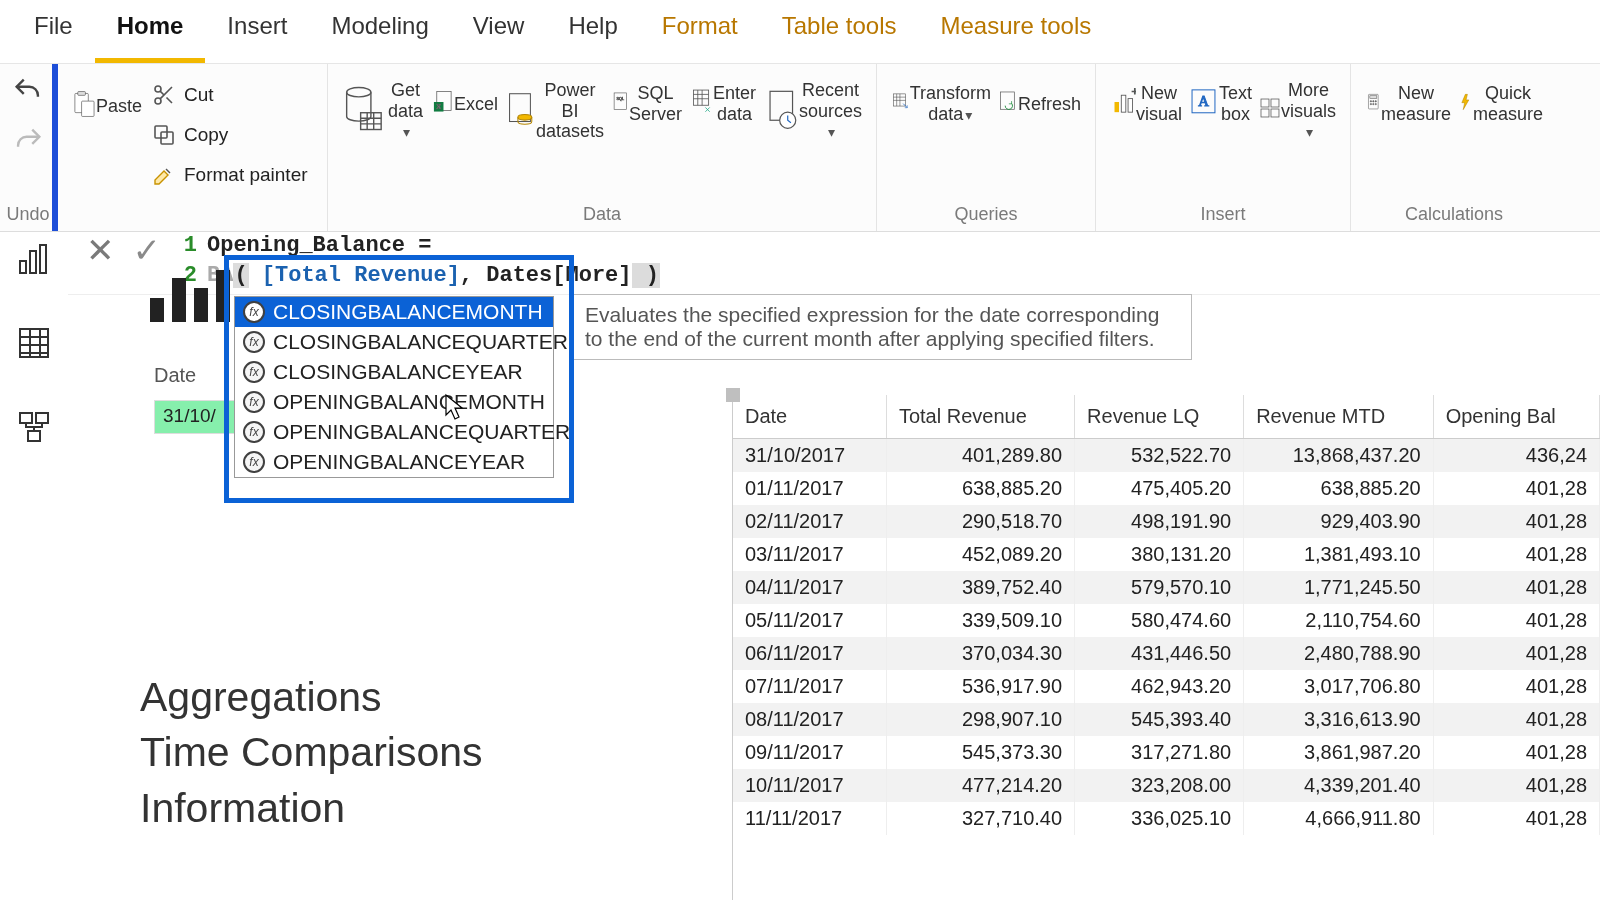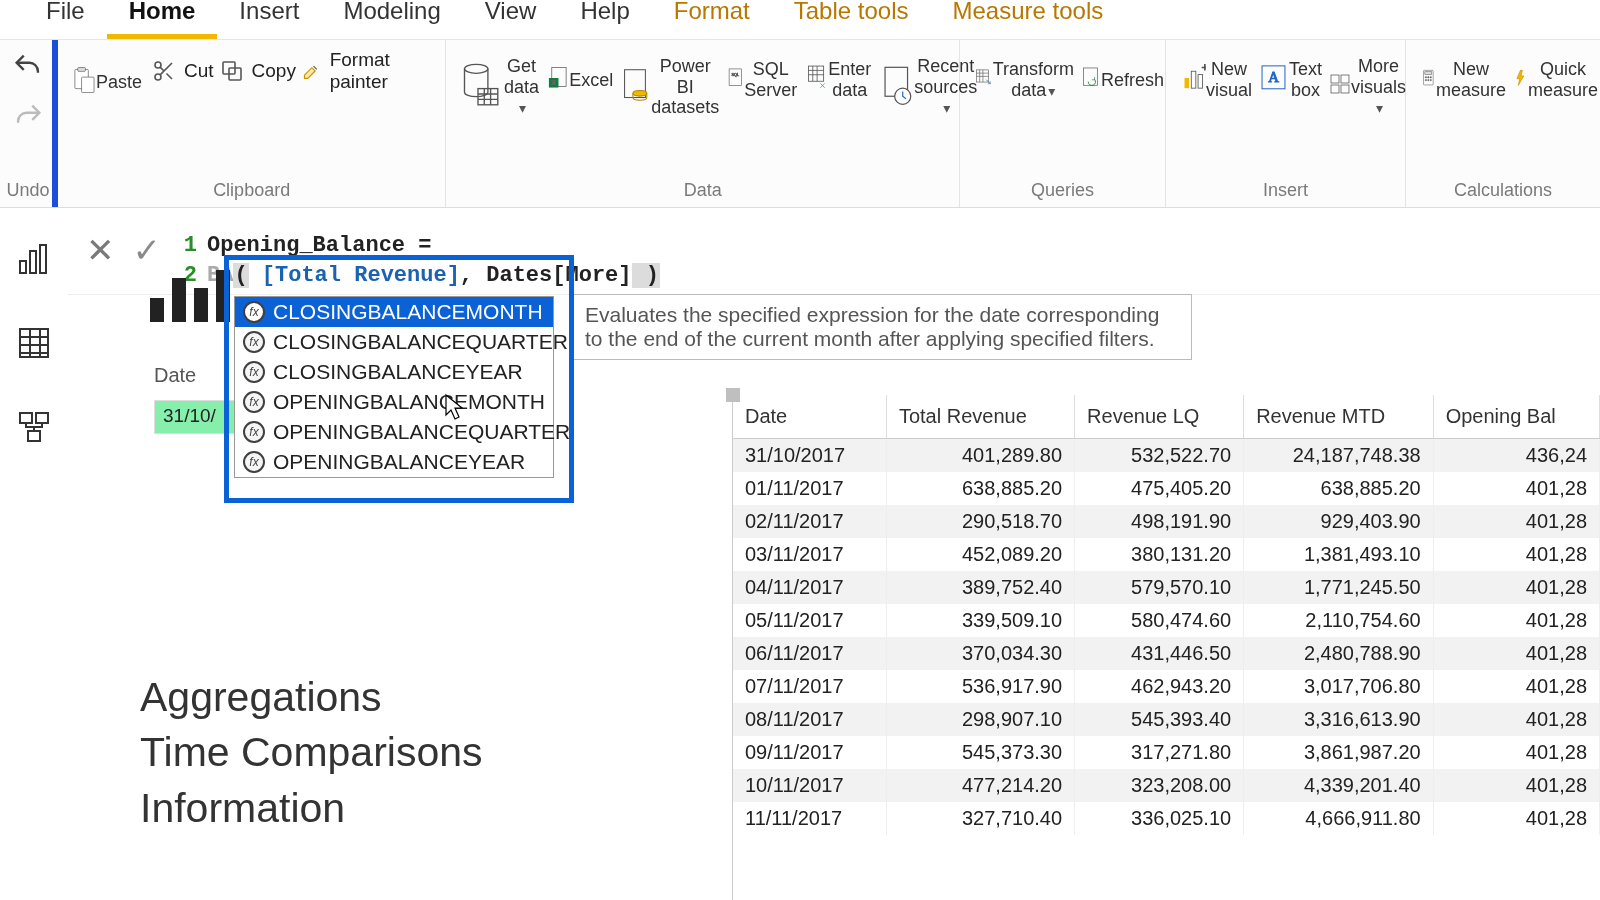--- a/index.html
+++ b/index.html
@@ -1,38 +1,38 @@
 <!DOCTYPE html>
 <html><head>
 <meta charset="utf-8">
 <style>
   * { box-sizing: border-box; }
   html, body { margin:0; padding:0; font-family: "Segoe UI", Arial, sans-serif; background:#fff; color:#222; }
   body { width:1600px; height:900px; overflow:hidden; position:relative; }
 
   
-  .tabs { display:flex; align-items:flex-end; height:40px; border-bottom:1px solid #e6e6e6; padding-left:24px; }
+  .tabs { display:flex; height:64px; border-bottom:1px solid #e6e6e6; padding-left:12px; }
   .tab { padding:12px 22px 14px; font-size:24px; color:#333; cursor:pointer; }
   .tab.active { color:#111; border-bottom:5px solid #f2b800; font-weight:600; padding-bottom:9px; }
   .tab.amber { color:#b87700; font-weight:400; }
 
   
   .ribbon { display:flex; border-bottom:1px solid #ddd; height:168px; background:#fcfcfc; }
   .group { border-right:1px solid #e4e4e4; padding:6px 14px 0 14px; display:flex; flex-direction:column; }
   .group .controls { display:flex; align-items:flex-start; gap:6px; }
   .group .glabel { text-align:center; color:#7a7a7a; font-size:18px; padding:4px 0 6px; }
   .rbutton { display:flex; flex-direction:row; align-items:center; justify-content:flex-start; width:84px; padding-top:6px; cursor:pointer; }
   .rbutton.wider { width:100px; }
   .rbutton .rlabel { font-size:18px; text-align:center; line-height:1.15; margin-top:4px; white-space:pre-line; color:#333; }
   .rbutton .chev { display:inline-block; font-size:14px; color:#555; margin-left:2px; }
 
   .undo-col { width:58px; padding:10px 8px 0 12px; display:flex; flex-direction:column; align-items:center; border-right:6px solid #1d4ed8; }
   .undo-col svg { margin-bottom:16px; }
   .undo-col .glabel { color:#7a7a7a; font-size:18px; margin-top:auto; padding-bottom:6px; }
-  .mini-col { display:flex; gap:6px; margin-top:8px; margin-left:4px; }
+  .mini-col { display:flex; flex-direction:column; gap:6px; margin-top:8px; margin-left:4px; }
   .mini { display:flex; align-items:center; gap:8px; font-size:19px; cursor:pointer; height:34px; }
 
   
   .rail { position:absolute; left:0; top:225px; width:68px; display:flex; flex-direction:column; align-items:center; gap:36px; padding-top:10px; }
   .rail .ri { width:48px; height:48px; display:flex; align-items:center; justify-content:center; cursor:pointer; }
 
   
   .canvas { position:absolute; left:68px; top:225px; right:0; bottom:0; }
   .f-row { display:flex; align-items:flex-start; border-bottom:1px solid #eee; padding:4px 0 0 10px; height:70px; }
   .f-actions { display:flex; gap:18px; padding:4px 8px; }
@@ -134,21 +134,20 @@
         </div>
         <div class="mini">
           <svg width="24" height="24" viewBox="0 0 24 24" stroke="#c89200" fill="#ffe9a8" stroke-width="1.4">
               <path d="M3 17l9-9 4 4-9 9H3v-4z"></path>
               <path d="M14 6l4 4" stroke="#555" fill="none"></path>
             </svg>
           <span>Format painter</span>
         </div>
       </div>
     </div>
-    <div class="glabel">Clipboard</div>
   </div>
 
   <div class="group" style="min-width:480px;">
     <div class="controls" style="flex:1;">
       <div class="rbutton">
         <svg width="46" height="52" viewBox="0 0 46 52" stroke="#555" fill="none" stroke-width="1.5">
             <ellipse cx="18" cy="8" rx="13" ry="5"></ellipse>
             <path d="M5 8v26c0 2.8 5.8 5 13 5s13-2.2 13-5V8"></path>
             <rect x="20" y="30" width="22" height="18" stroke="#555"></rect>
             <path d="M20 36h22M20 42h22M27 30v18M34 30v18"></path>
@@ -388,21 +387,21 @@
       <th>Revenue LQ</th>
       <th>Revenue MTD</th>
       <th>Opening Bal</th>
     </tr>
       </thead>
     <tbody id="table-body">
         <tr>
           <td>31/10/2017</td>
           <td class="num">401,289.80</td>
           <td class="num">532,522.70</td>
-          <td class="num">24,187,748.38</td>
+          <td class="num">13,868,437.20</td>
           <td class="num">436,24</td>
         </tr>
         <tr>
           <td>01/11/2017</td>
           <td class="num">638,885.20</td>
           <td class="num">475,405.20</td>
           <td class="num">638,885.20</td>
           <td class="num">401,28</td>
         </tr>
         <tr>

